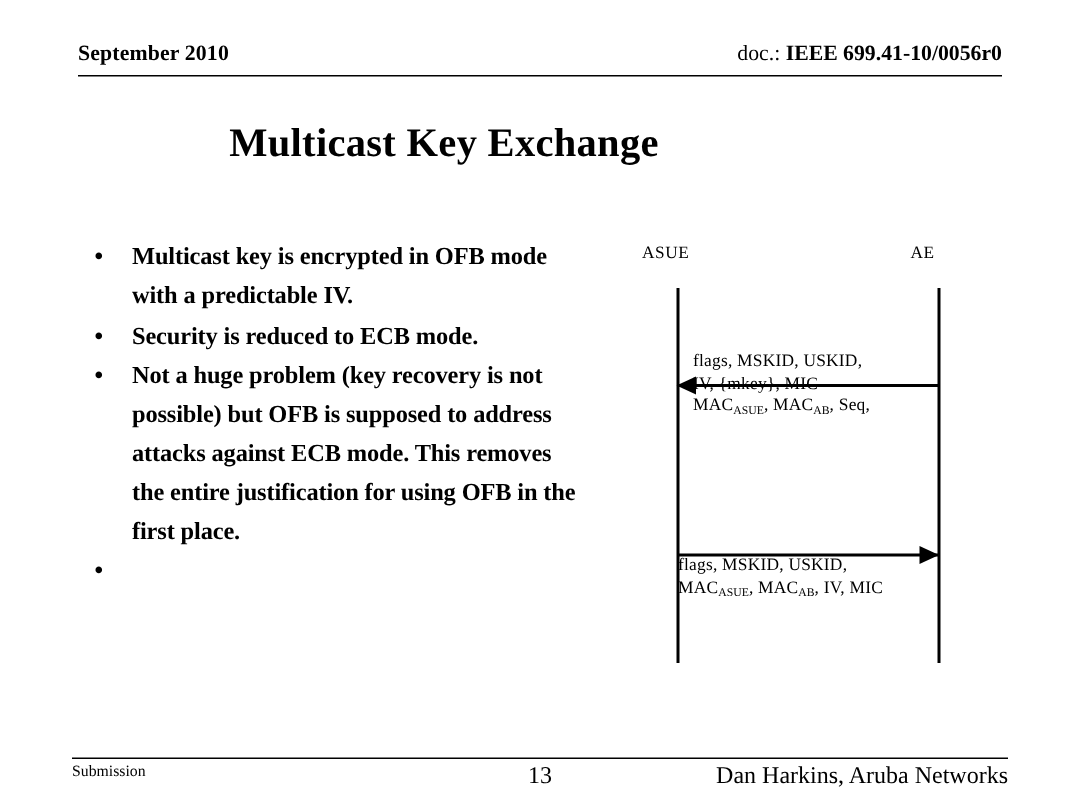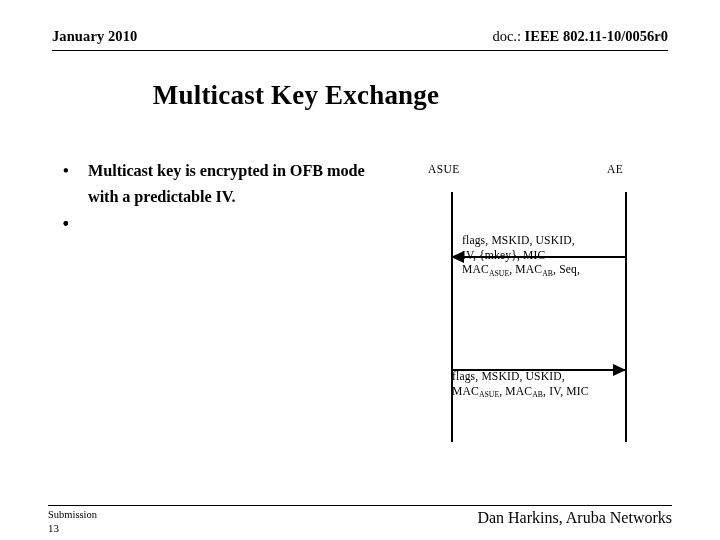--- a/index.html
+++ b/index.html
@@ -182,55 +182,57 @@
   #slide-footer .ftr-left {
     position: absolute;
     left: 0;
     top: 3px;
     font-size: 10.5px;
     white-space: nowrap;
   }
   #slide-footer .ftr-center {
     position: absolute;
     left: 0;
-    top: 16px;
+    top: 3px;
     width: 624px;
-    text-align: left;
-    font-size: 11px;
+    text-align: center;
+    font-size: 16px;
   }
   #slide-footer .ftr-right {
     position: absolute;
     right: 0;
     top: 3px;
     font-size: 16px;
     white-space: nowrap;
   }
 </style>
 </head>
 <body>
 
 <div id="slide-header">
-  <div class="hdr-left">January 2010</div>
+  <div class="hdr-left">September 2010</div>
   <div class="hdr-right">
-    <span class="doc-label">doc.: </span><span class="doc-number">IEEE 802.11-10/0056r0</span>
+    <span class="doc-label">doc.: </span><span class="doc-number">IEEE 699.41-10/0056r0</span>
   </div>
 </div>
 
 <div id="slide-title">Multicast Key Exchange</div>
 
 <div id="bullet-list">
   <div class="bullet-item">
     <span class="bullet-dot">•</span>
     <span>Multicast key is encrypted in OFB mode with a predictable IV.</span>
   </div>
   <div class="bullet-item">
     <span class="bullet-dot">•</span>
-  </div>
-  <div class="bullet-item">
-    <span class="bullet-dot">•</span>
+    <span>Security is reduced to ECB mode.</span>
+  </div>
+  <div class="bullet-item">
+    <span class="bullet-dot">•</span>
+    <span>Not a huge problem (key recovery is not possible) but OFB is supposed to address attacks against ECB mode. This removes the entire justification for using OFB in the first place.</span>
   </div>
   <div class="bullet-item">
     <span class="bullet-dot">•</span>
   </div>
 </div>
 
 <div id="sequence-diagram">
 
   <div class="actor-label" id="actor-asue-label">ASUE</div>
   <div class="actor-label" id="actor-ae-label">AE</div>

